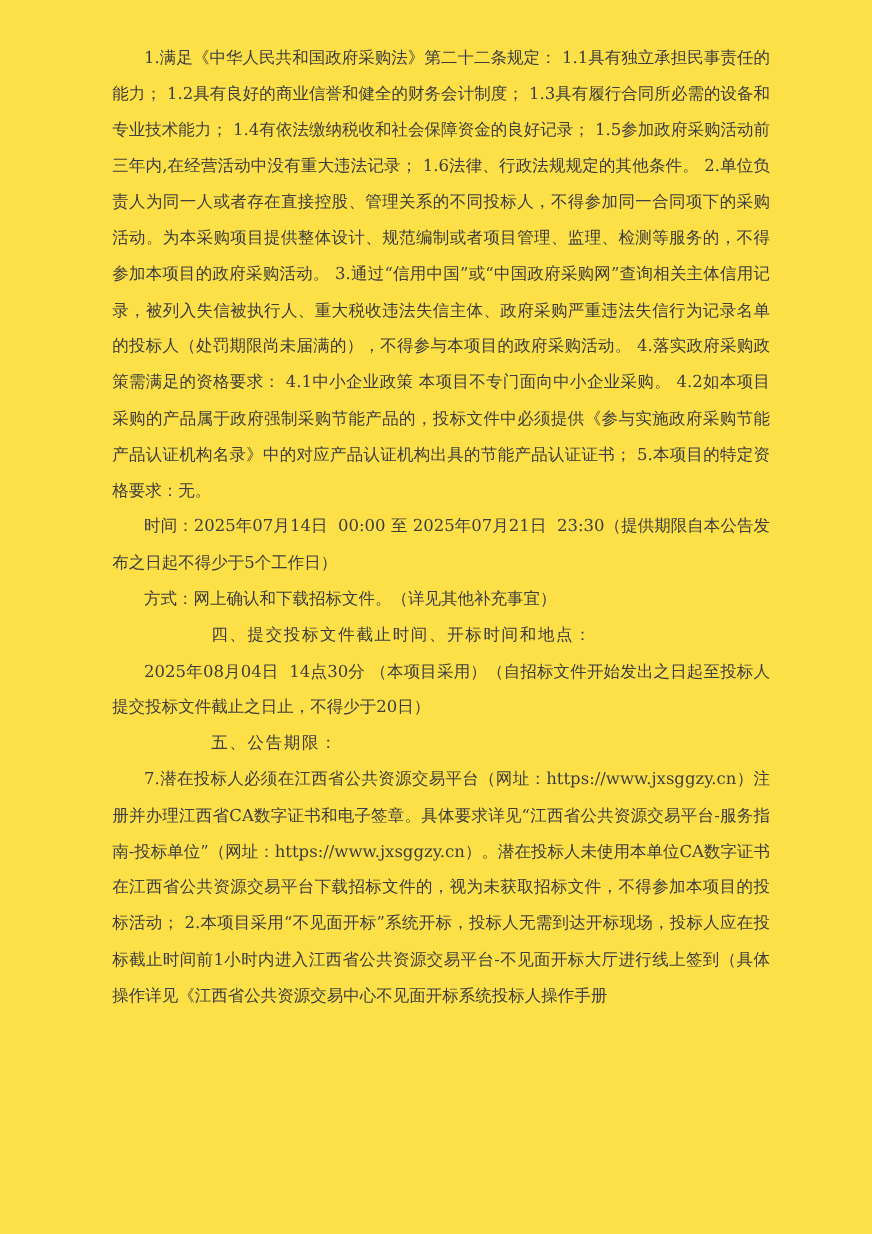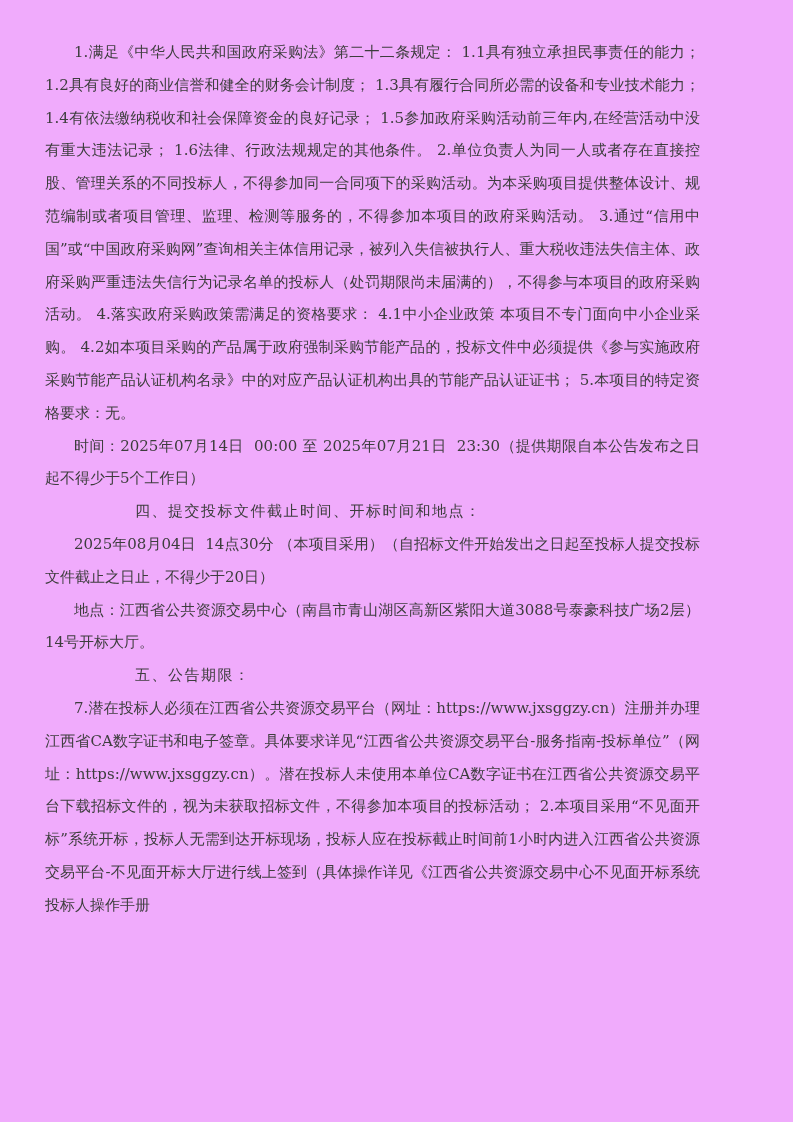--- a/index.html
+++ b/index.html
@@ -5,22 +5,22 @@
   html, body {
     margin: 0;
     padding: 0;
     background: #ffffff;
   }
   .page {
     position: relative;
     width: 793px;
     height: 1122px;
     box-sizing: border-box;
-    background: #f0abfc;
-    padding: 36px 93px 0 45px;
+    background: #fde047;
+    padding: 36px 93px 0 102px;
     overflow: hidden;
     font-family: "DejaVu Serif", "Liberation Serif", serif;
   }
   .para, .heading {
     margin: 0;
     font-size: 15px;
     line-height: 32.8px;
     color: #3d3d3d;
     text-align: justify;
     white-space: pre-wrap;
@@ -32,18 +32,18 @@
     text-indent: 90px;
     letter-spacing: 1.5px;
   }
 </style>
 </head>
 <body>
 
 <div class="page">
   <p class="para">1.满足《中华人民共和国政府采购法》第二十二条规定： 1.1具有独立承担民事责任的能力； 1.2具有良好的商业信誉和健全的财务会计制度； 1.3具有履行合同所必需的设备和专业技术能力； 1.4有依法缴纳税收和社会保障资金的良好记录； 1.5参加政府采购活动前三年内,在经营活动中没有重大违法记录； 1.6法律、行政法规规定的其他条件。 2.单位负责人为同一人或者存在直接控股、管理关系的不同投标人，不得参加同一合同项下的采购活动。为本采购项目提供整体设计、规范编制或者项目管理、监理、检测等服务的，不得参加本项目的政府采购活动。 3.通过“信用中国”或“中国政府采购网”查询相关主体信用记录，被列入失信被执行人、重大税收违法失信主体、政府采购严重违法失信行为记录名单的投标人（处罚期限尚未届满的），不得参与本项目的政府采购活动。 4.落实政府采购政策需满足的资格要求： 4.1中小企业政策 本项目不专门面向中小企业采购。 4.2如本项目采购的产品属于政府强制采购节能产品的，投标文件中必须提供《参与实施政府采购节能产品认证机构名录》中的对应产品认证机构出具的节能产品认证证书； 5.本项目的特定资格要求：无。</p>
   <p class="para">时间：2025年07月14日  00:00 至 2025年07月21日  23:30（提供期限自本公告发布之日起不得少于5个工作日）</p>
+  <p class="para">方式：网上确认和下载招标文件。（详见其他补充事宜）</p>
   <p class="heading">四、提交投标文件截止时间、开标时间和地点：</p>
   <p class="para">2025年08月04日  14点30分 （本项目采用）（自招标文件开始发出之日起至投标人提交投标文件截止之日止，不得少于20日）</p>
-  <p class="para">地点：江西省公共资源交易中心（南昌市青山湖区高新区紫阳大道3088号泰豪科技广场2层）14号开标大厅。</p>
   <p class="heading">五、公告期限：</p>
   <p class="para">7.潜在投标人必须在江西省公共资源交易平台（网址：https://www.jxsggzy.cn）注册并办理江西省CA数字证书和电子签章。具体要求详见“江西省公共资源交易平台-服务指南-投标单位”（网址：https://www.jxsggzy.cn）。潜在投标人未使用本单位CA数字证书在江西省公共资源交易平台下载招标文件的，视为未获取招标文件，不得参加本项目的投标活动； 2.本项目采用“不见面开标”系统开标，投标人无需到达开标现场，投标人应在投标截止时间前1小时内进入江西省公共资源交易平台-不见面开标大厅进行线上签到（具体操作详见《江西省公共资源交易中心不见面开标系统投标人操作手册</p>
 </div>
 
 </body></html>

